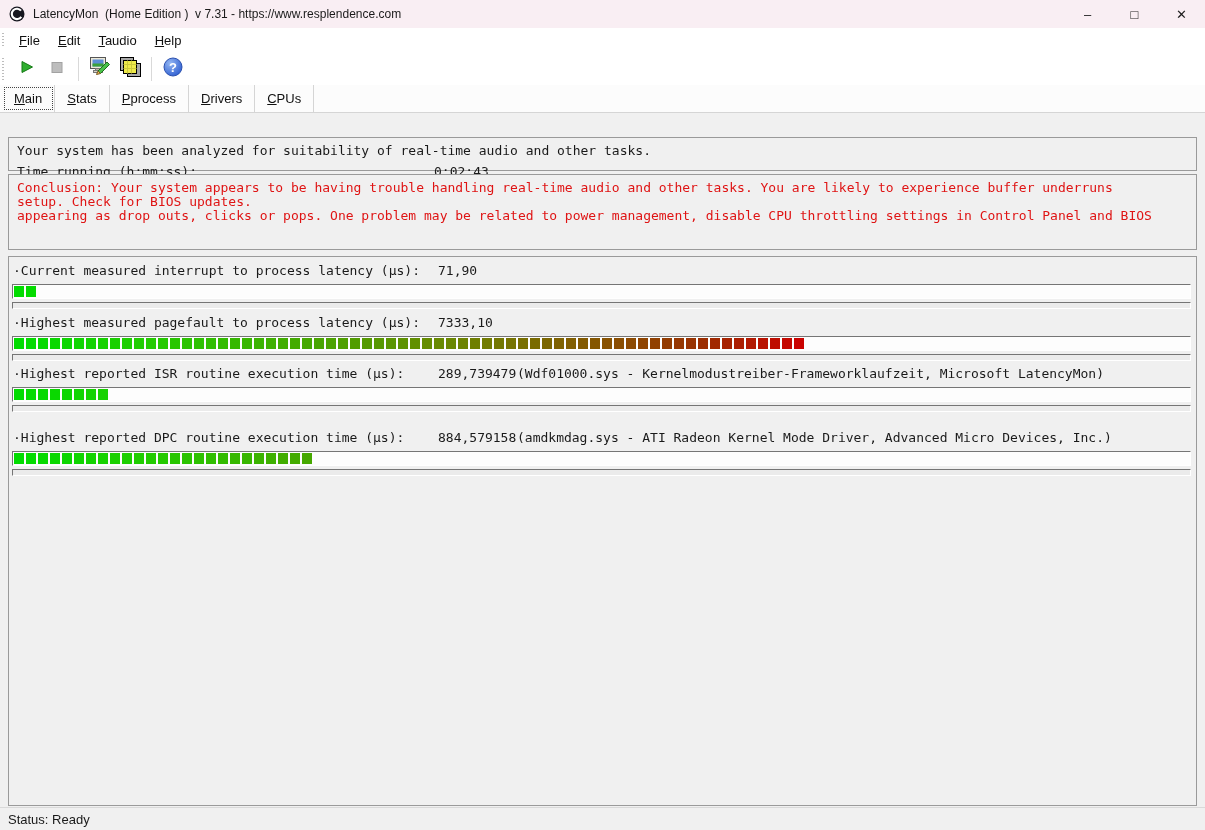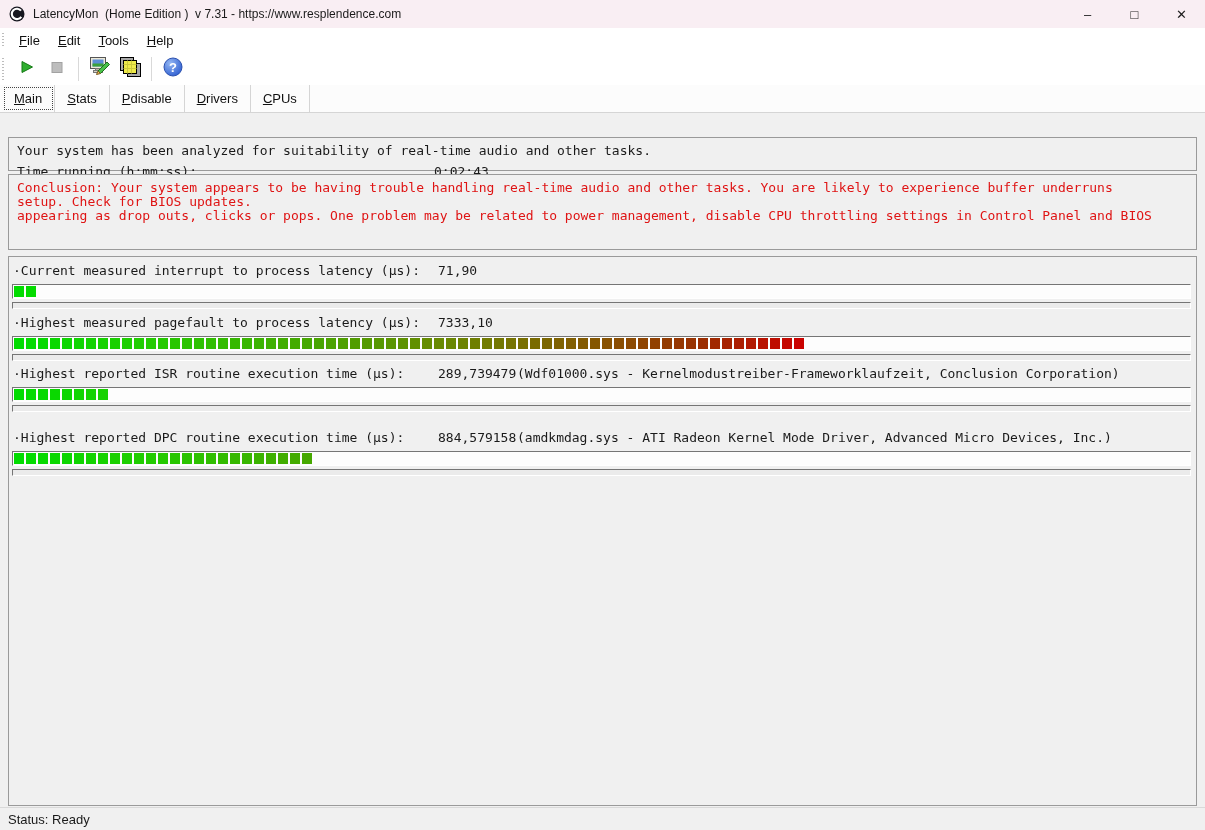--- a/index.html
+++ b/index.html
@@ -78,21 +78,21 @@
       <div class="win-btn">–</div>
       <div class="win-btn">□</div>
       <div class="win-btn">✕</div>
     </div>
   </div>
 
   <div class="menubar">
     <span class="gripper"></span>
     <span class="menu-item"><span class="hot">F</span><span>ile</span></span>
     <span class="menu-item"><span class="hot">E</span><span>dit</span></span>
-    <span class="menu-item"><span class="hot">T</span><span>ools</span></span>
+    <span class="menu-item"><span class="hot">T</span><span>audio</span></span>
     <span class="menu-item"><span class="hot">H</span><span>elp</span></span>
   </div>
 
   <div class="toolbar">
     <span class="gripper"></span>
     <div class="tool-btn">
       <span>
         <svg width="16" height="16">
             <polygon points="3,2.5 13.5,8 3,13.5" fill="#2fae2f" stroke="#157a15"></polygon>
           </svg>
@@ -147,21 +147,21 @@
   </div>
 
   <div class="tabstrip">
     <div class="tab selected">
         <span><span class="hot">M</span><span>ain</span></span>
       </div>
     <div class="tab">
         <span><span class="hot">S</span><span>tats</span></span>
       </div>
     <div class="tab">
-        <span><span class="hot">P</span><span>disable</span></span>
+        <span><span class="hot">P</span><span>process</span></span>
       </div>
     <div class="tab">
         <span><span class="hot">D</span><span>rivers</span></span>
       </div>
     <div class="tab">
         <span><span class="hot">C</span><span>PUs</span></span>
       </div>
   </div>
 
   <div class="content">
@@ -262,21 +262,21 @@
             <div class="seg" style="left: 757px; background: rgb(190, 13, 0);"></div>
             <div class="seg" style="left: 769px; background: rgb(196, 8, 0);"></div>
             <div class="seg" style="left: 781px; background: rgb(202, 2, 0);"></div>
           </div>
         <div class="groove"></div>
       </div>
 
       <div class="mrow" style="top:109px;">
         <span class="abs mono lbl">·Highest reported ISR routine execution time (µs):</span>
         <span class="abs mono val">289,739479</span>
-        <span class="abs mono info">(Wdf01000.sys - Kernelmodustreiber-Frameworklaufzeit, Conclusion Corporation)</span>
+        <span class="abs mono info">(Wdf01000.sys - Kernelmodustreiber-Frameworklaufzeit, Microsoft LatencyMon)</span>
         <div class="bartrack">
             <div class="seg" style="left: 1px; background: rgb(1, 220, 0);"></div>
             <div class="seg" style="left: 13px; background: rgb(4, 219, 0);"></div>
             <div class="seg" style="left: 25px; background: rgb(7, 217, 0);"></div>
             <div class="seg" style="left: 37px; background: rgb(10, 216, 0);"></div>
             <div class="seg" style="left: 49px; background: rgb(13, 214, 0);"></div>
             <div class="seg" style="left: 61px; background: rgb(16, 213, 0);"></div>
             <div class="seg" style="left: 73px; background: rgb(19, 211, 0);"></div>
             <div class="seg" style="left: 85px; background: rgb(23, 210, 0);"></div>
           </div>

